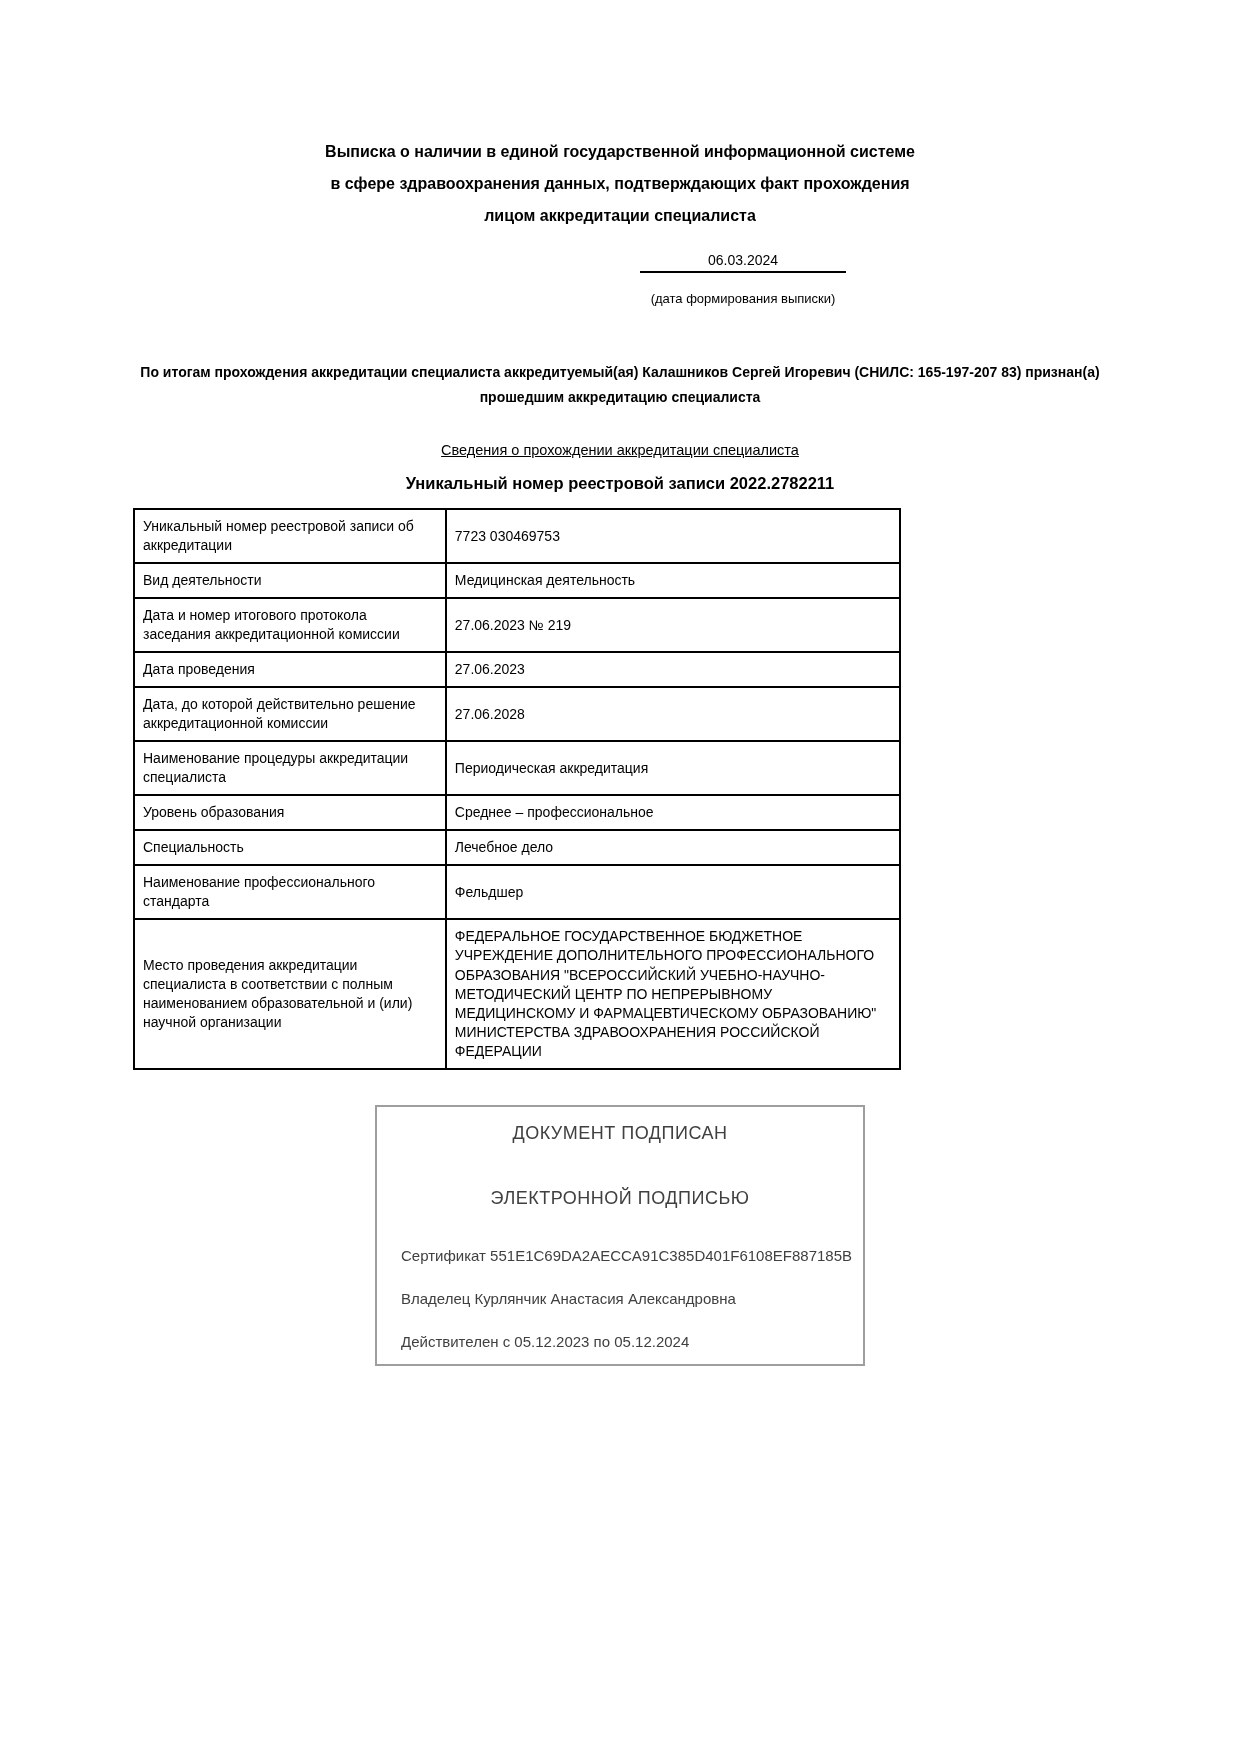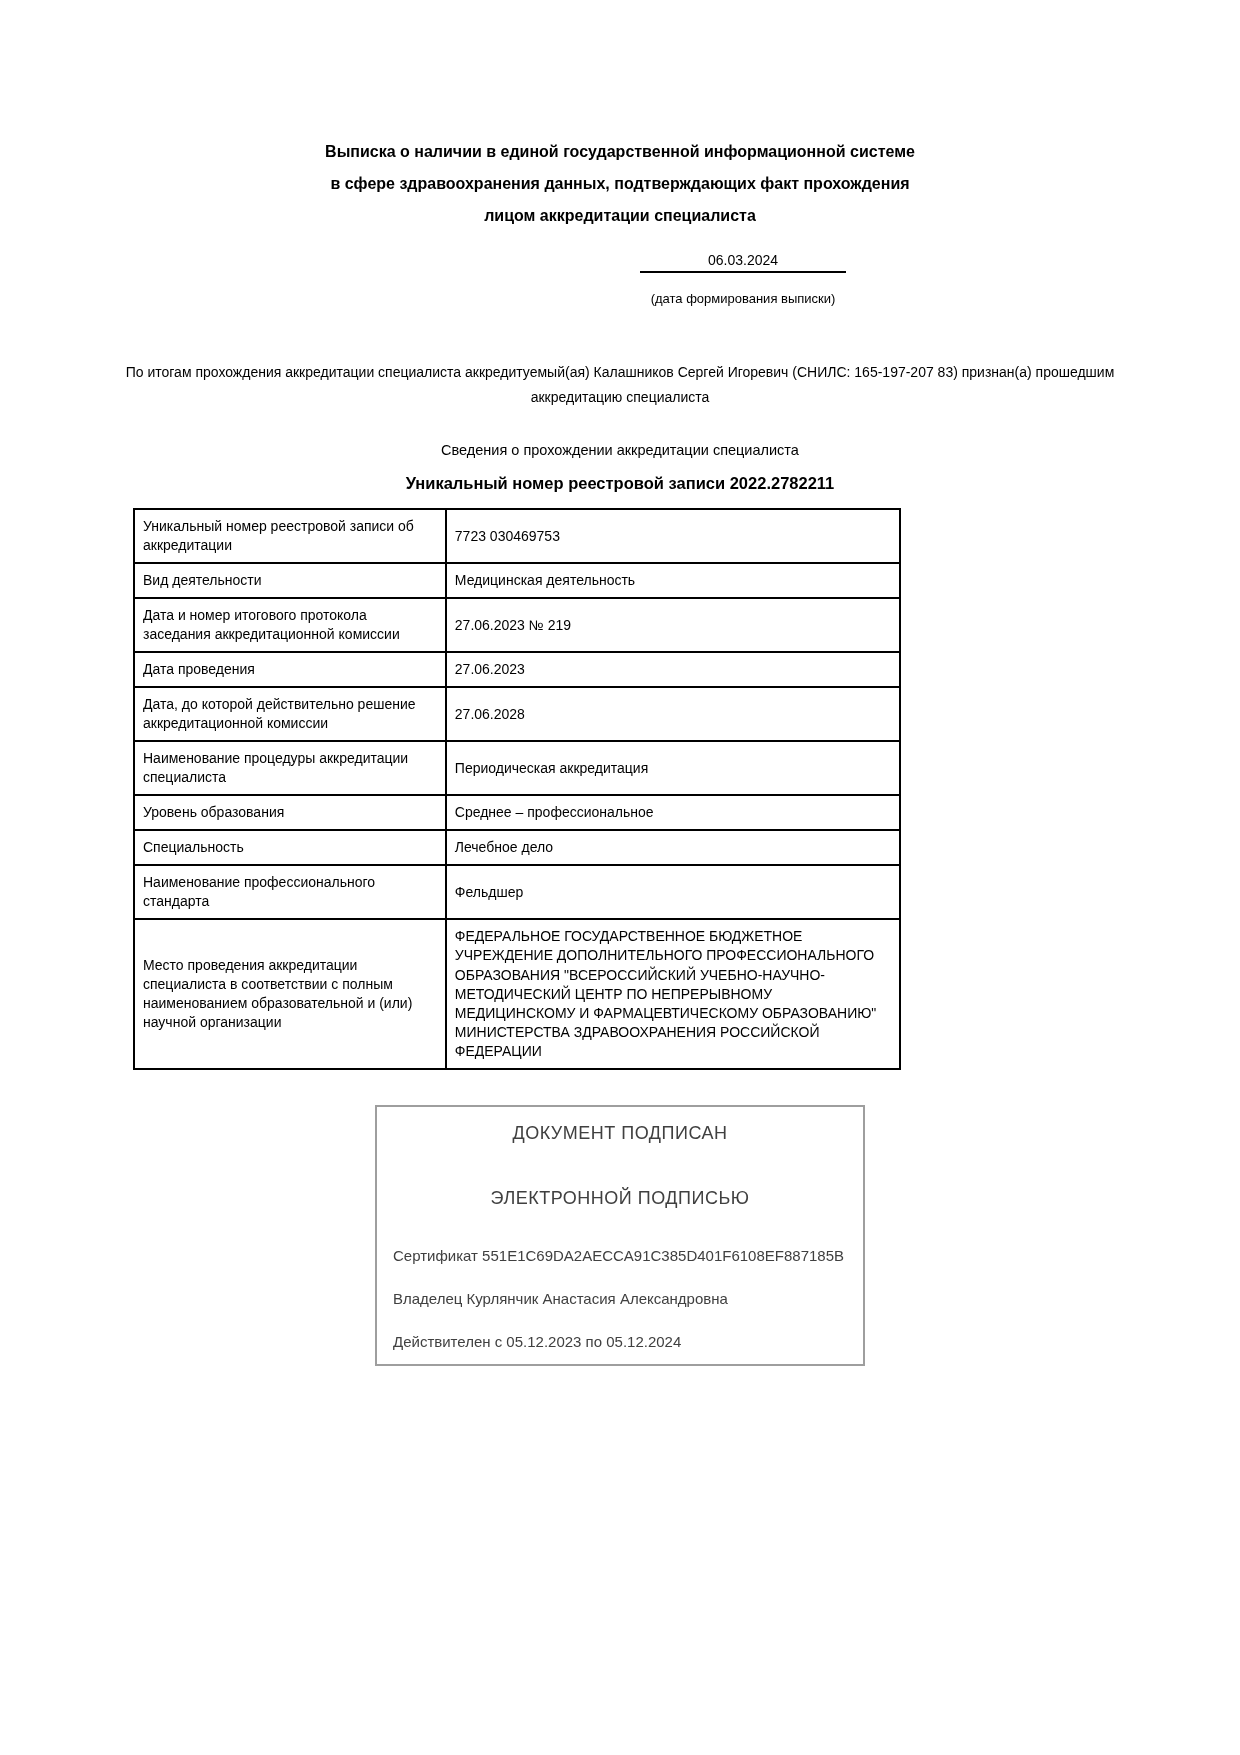--- a/index.html
+++ b/index.html
@@ -40,26 +40,28 @@
     font-size: 13px;
     line-height: 19px;
     padding-top: 16px;
   }
   .intro {
     margin: 52px auto 0;
     max-width: 1010px;
     text-align: center;
     font-size: 14px;
     line-height: 25px;
+    font-weight: bold;
   }
   .section-heading {
     margin-top: 30px;
     text-align: center;
     font-size: 14.5px;
     line-height: 20px;
+    text-decoration: underline;
   }
   .registry-heading {
     margin-top: 12px;
     text-align: center;
     font-size: 16.5px;
     font-weight: bold;
     line-height: 22px;
   }
   table.acc-table {
     margin-top: 14px;
@@ -88,21 +90,21 @@
     text-align: center;
     font-size: 18px;
     line-height: 24px;
     letter-spacing: 0.5px;
   }
   .sig-title-1 { margin-top: 14px; }
   .sig-title-2 { margin-top: 41px; }
   .sig-detail {
     font-size: 15px;
     line-height: 20px;
-    padding-left: 16px;
+    padding-left: 24px;
     padding-right: 6px;
     white-space: nowrap;
   }
   .sig-cert  { margin-top: 36px; }
   .sig-owner { margin-top: 23px; }
   .sig-valid { margin-top: 23px; margin-bottom: 12px; }
 </style>
 </head>
 <body>
 

